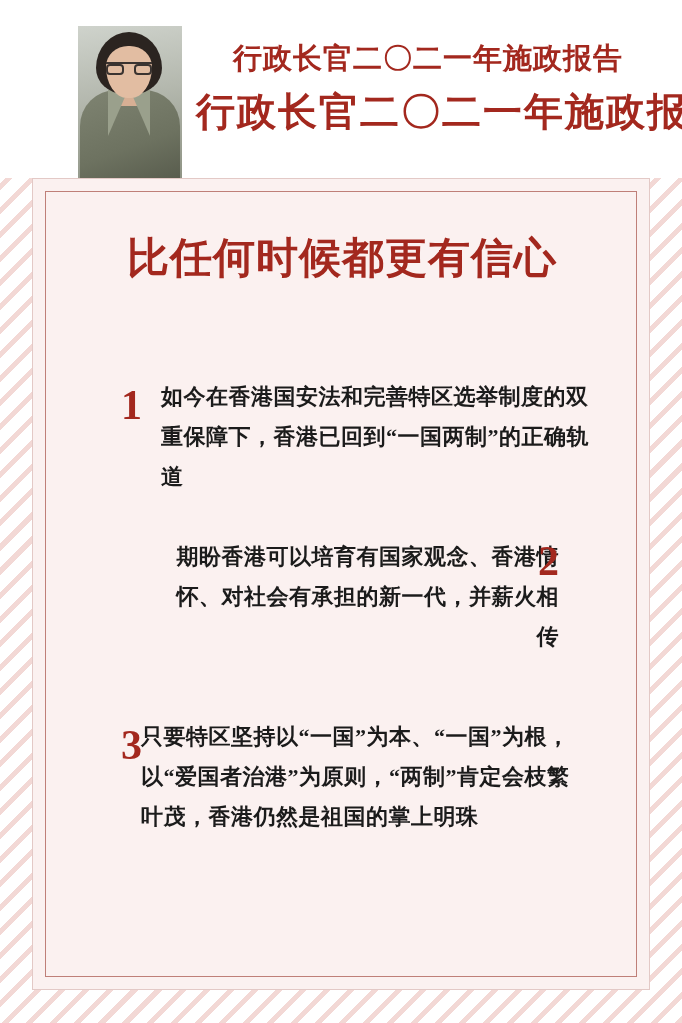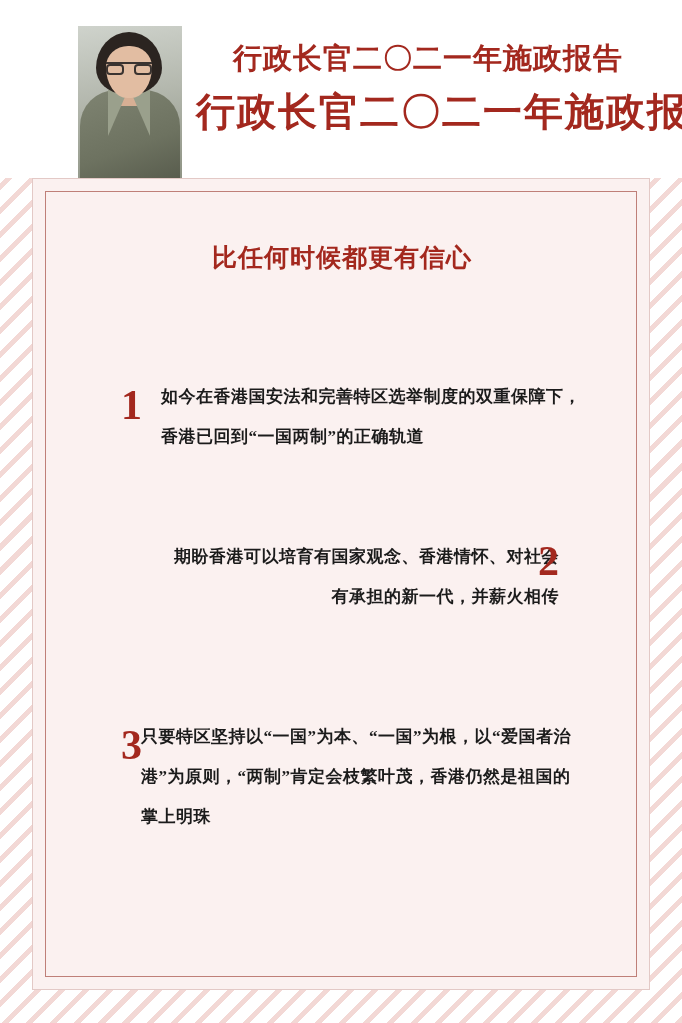--- a/index.html
+++ b/index.html
@@ -174,42 +174,42 @@
   }
 
   #card-heading {
     position: absolute;
     left: 40px;
     top: 54px;
     width: 538px;
     text-align: center;
     color: #a3281e;
     font-weight: bold;
-    font-size: 25px;
+    font-size: 42px;
     line-height: 50px;
     letter-spacing: 1px;
   }
   #card-heading .hl2 { display: block; }
 
   
   .point {
     position: absolute;
     width: 538px;
     left: 40px;
   }
   .point .num {
     position: absolute;
     color: #a3281e;
     font-size: 42px;
     font-weight: bold;
     line-height: 44px;
     font-family: "Liberation Serif", "DejaVu Serif", serif;
   }
   .point .body {
-    font-size: 17px;
+    font-size: 22px;
     line-height: 40px;
     color: #1b1b1b;
     font-weight: bold;
     letter-spacing: 0.5px;
   }
 
   #point-1 { top: 198px; }
   #point-1 .num { left: 48px; top: 6px; }
   #point-1 .body { margin-left: 88px; width: 430px; text-align: left; }
 

